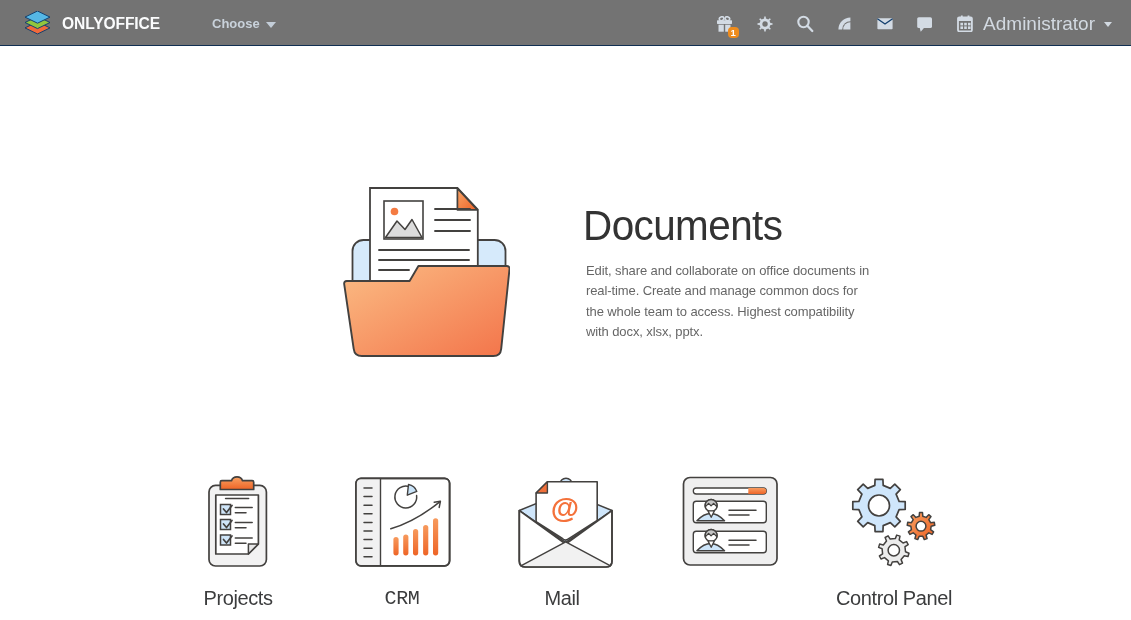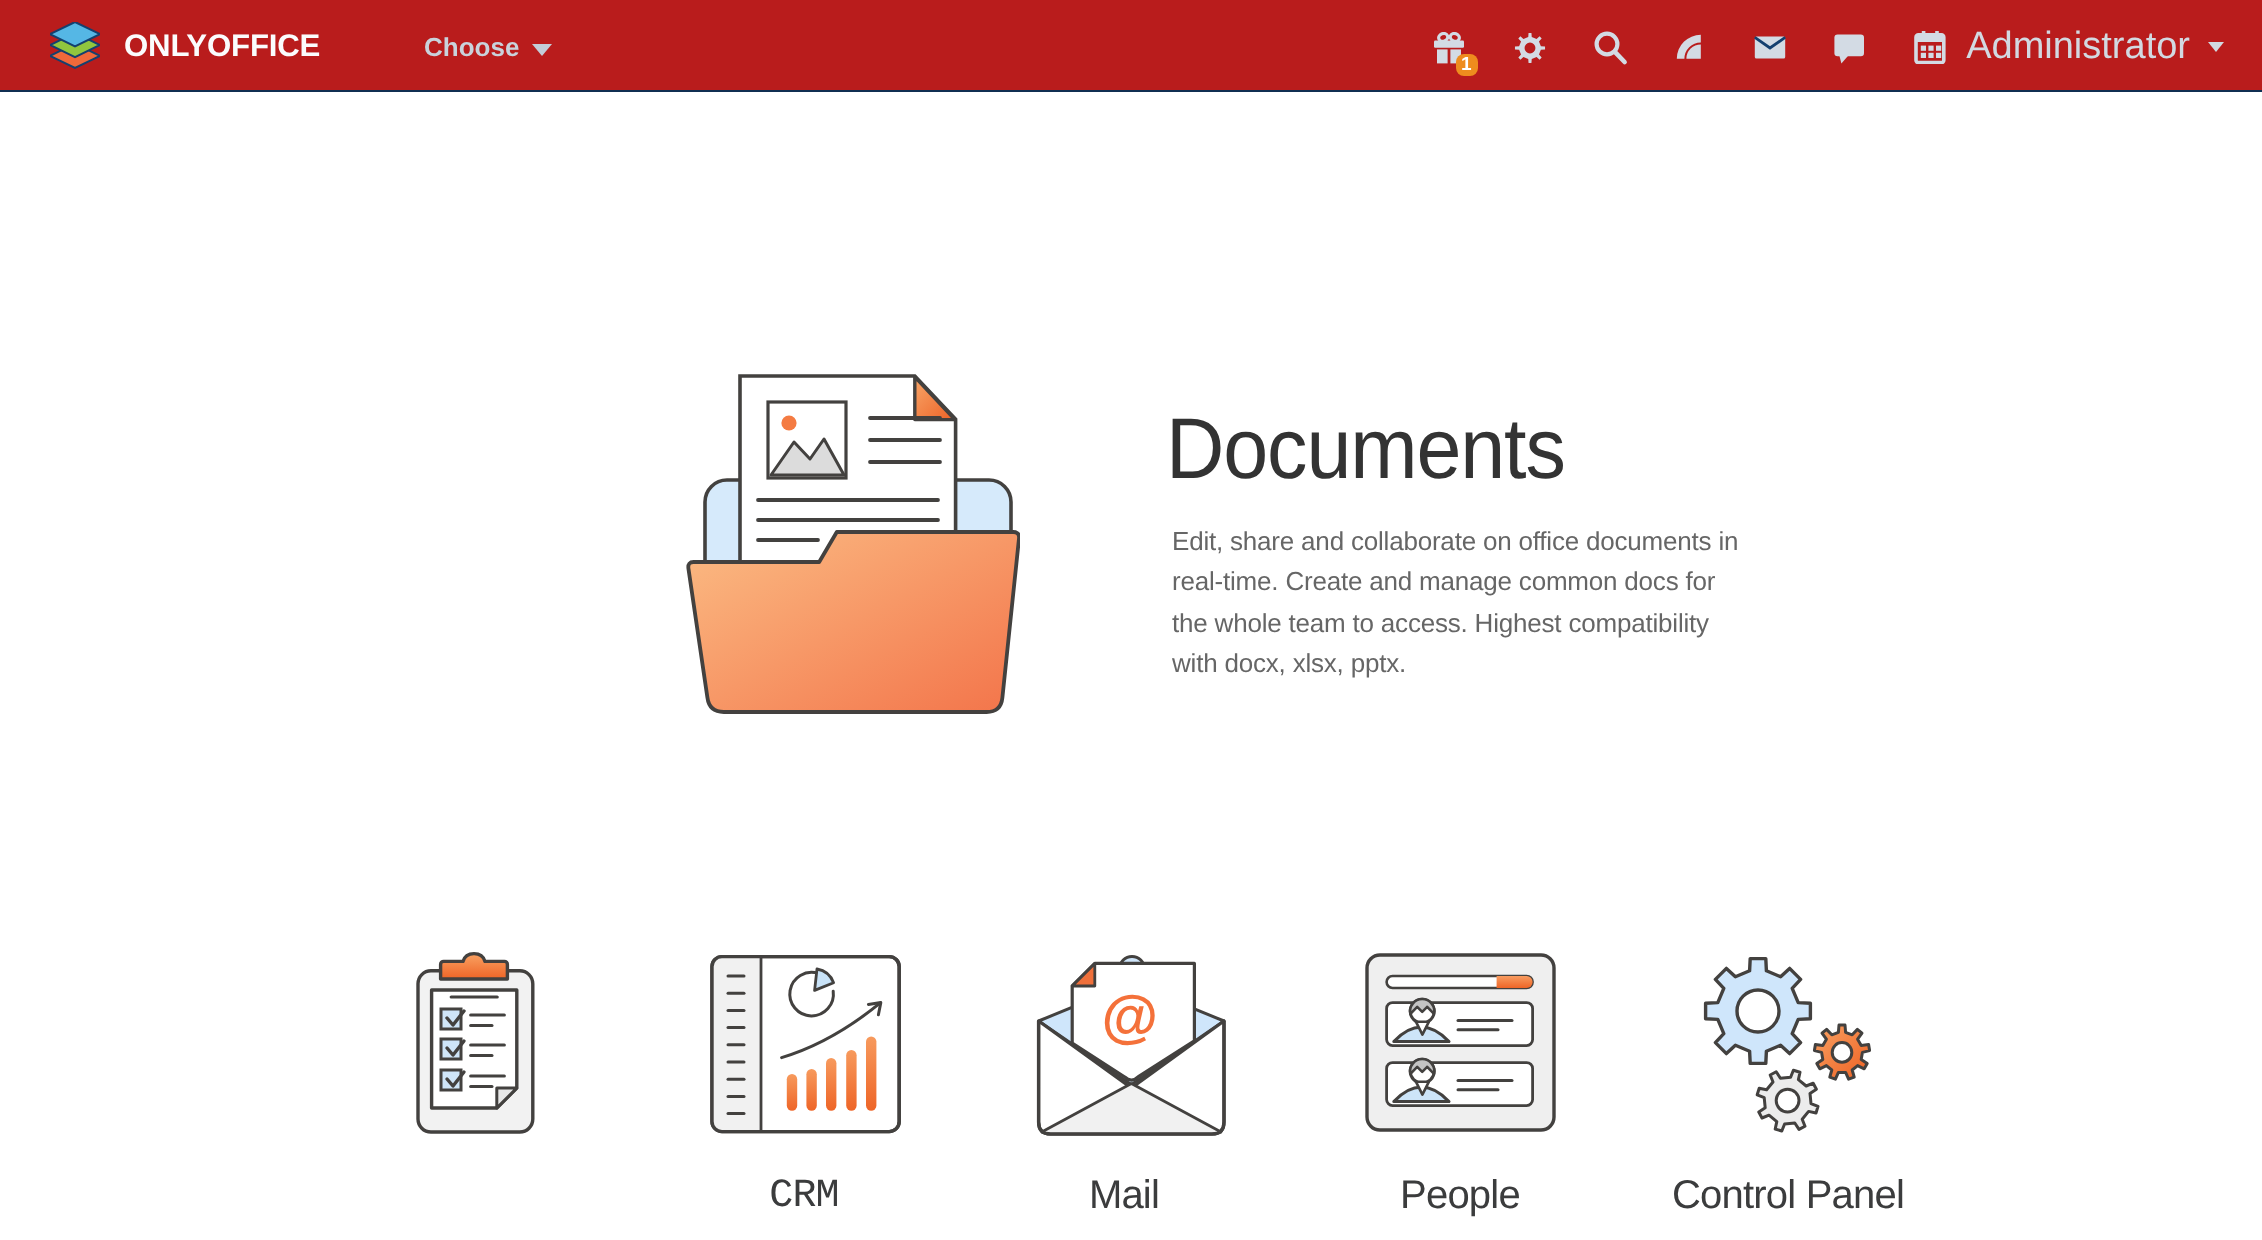--- a/index.html
+++ b/index.html
@@ -1,19 +1,19 @@
 <!DOCTYPE html>
 <html><head>
 <meta charset="utf-8">
 <style>
   * { margin:0; padding:0; box-sizing:border-box; }
   html,body { width:1131px; height:620px; overflow:hidden; background:#fff;
     font-family:"Liberation Sans", sans-serif; }
   #page { position:relative; width:1131px; height:620px; }
-  header { position:absolute; left:0; top:0; width:1131px; height:46px; background:#b91c1c;
+  header { position:absolute; left:0; top:0; width:1131px; height:46px; background:#737373;
     border-bottom:1px solid #102f52; }
   .logo { position:absolute; left:25px; top:11px; }
   .brand { position:absolute; left:62px; top:0; height:46px; line-height:47px; color:#fbfcfd; font-size:15.6px; font-weight:bold; letter-spacing:-0.1px; }
   .choose { position:absolute; left:212px; top:0; height:46px; line-height:47px; color:#c9d2db; font-size:13px; font-weight:bold; }
   .caret { display:inline-block; width:0; height:0; border-left:5.5px solid transparent; border-right:5.5px solid transparent; border-top:6.5px solid #c3cdd8; margin-left:6px; vertical-align:middle; }
   .hicon { position:absolute; top:14px; }
   .admin { position:absolute; right:19px; top:0; height:46px; line-height:47px; color:#d2d9e1; font-size:19px; }
   .admin .caret { border-top-color:#d2d9e1; border-left-width:4.5px; border-right-width:4.5px; border-top-width:5.5px; margin-left:9px; }
   .badge { position:absolute; left:727.5px; top:27.2px; width:11.3px; height:11.3px; border-radius:4px;
     background:#ee8c1e; color:#fff; font-size:9.5px; font-weight:bold; text-align:center; line-height:11.8px; z-index:2; }
@@ -149,20 +149,21 @@
   </g>
   <g stroke="#43413f" stroke-width="1.5" stroke-linecap="round">
     <line x1="27.3" y1="36.5" x2="44.2" y2="36.5"></line>
     <line x1="27.3" y1="41.8" x2="38" y2="41.8"></line>
     <line x1="27.3" y1="51.5" x2="44.2" y2="51.5"></line>
     <line x1="27.3" y1="56.8" x2="38" y2="56.8"></line>
     <line x1="27.3" y1="67" x2="44.2" y2="67"></line>
     <line x1="27.3" y1="72.3" x2="38" y2="72.3"></line>
   </g>
 </svg>
+<div class="mlabel" style="left:138px;">Projects</div>
 
 <svg class="micon" style="left:355px; top:477px;" width="96" height="90" viewBox="0 0 96 90">
   <defs>
     <linearGradient id="gbar" x1="0" y1="0" x2="0" y2="1">
       <stop offset="0" stop-color="#f79a5d"></stop>
           <stop offset="1" stop-color="#ee6527"></stop>
     </linearGradient>
   </defs>
   <rect x="1" y="1.3" width="93.6" height="87.5" rx="5" fill="#fff" stroke="#43413f" stroke-width="1.7"></rect>
   <path d="M6,1.3 h19.5 v87.5 h-19.5 a5,5 0 0 1 -5,-5 v-77.5 a5,5 0 0 1 5,-5 Z" fill="#f1f1f1"></path>
@@ -226,21 +227,20 @@
     <path d="M26,34.9 L29.2,41.3 L32.4,34.9 Z" fill="#fff" stroke="#43413f" stroke-width="1.3" stroke-linejoin="round"></path>
   </g>
   <use href="#person" y="30"></use>
   <g stroke="#43413f" stroke-width="1.5" stroke-linecap="round">
     <line x1="47" y1="34.3" x2="74" y2="34.3"></line>
     <line x1="47" y1="38.9" x2="67" y2="38.9"></line>
     <line x1="47" y1="64.3" x2="74" y2="64.3"></line>
     <line x1="47" y1="68.9" x2="67" y2="68.9"></line>
   </g>
 </svg>
-<div class="mlabel" style="left:630px;">People</div>
 
 <svg class="micon" style="left:842px; top:476px;" width="100" height="92" viewBox="0 0 100 92">
   <defs>
     <linearGradient id="ggear" x1="0" y1="0" x2="1" y2="1">
       <stop offset="0" stop-color="#f9a263"></stop>
           <stop offset="1" stop-color="#ed6022"></stop>
     </linearGradient>
   </defs>
   <path d="M32.8,9.4 L33.1,3.3 L40.9,3.3 L41.2,9.4 L48.3,12.4 L52.8,8.2 L58.3,13.7 L54.1,18.2 L57.1,25.3 L63.2,25.6 L63.2,33.4 L57.1,33.7 L54.1,40.8 L58.3,45.3 L52.8,50.8 L48.3,46.6 L41.2,49.6 L40.9,55.7 L33.1,55.7 L32.8,49.6 L25.7,46.6 L21.2,50.8 L15.7,45.3 L19.9,40.8 L16.9,33.7 L10.8,33.4 L10.8,25.6 L16.9,25.3 L19.9,18.2 L15.7,13.7 L21.2,8.2 L25.7,12.4 Z" fill="#cfe6fb" stroke="#43413f" stroke-width="1.7" stroke-linejoin="round"></path>
   <circle cx="37" cy="29.5" r="10.5" fill="#fff" stroke="#43413f" stroke-width="1.7"></circle>

